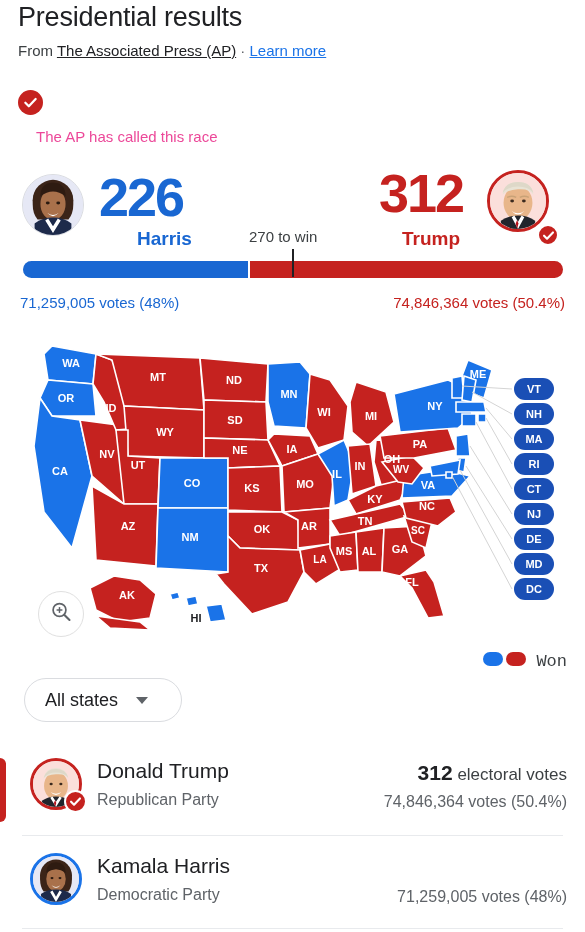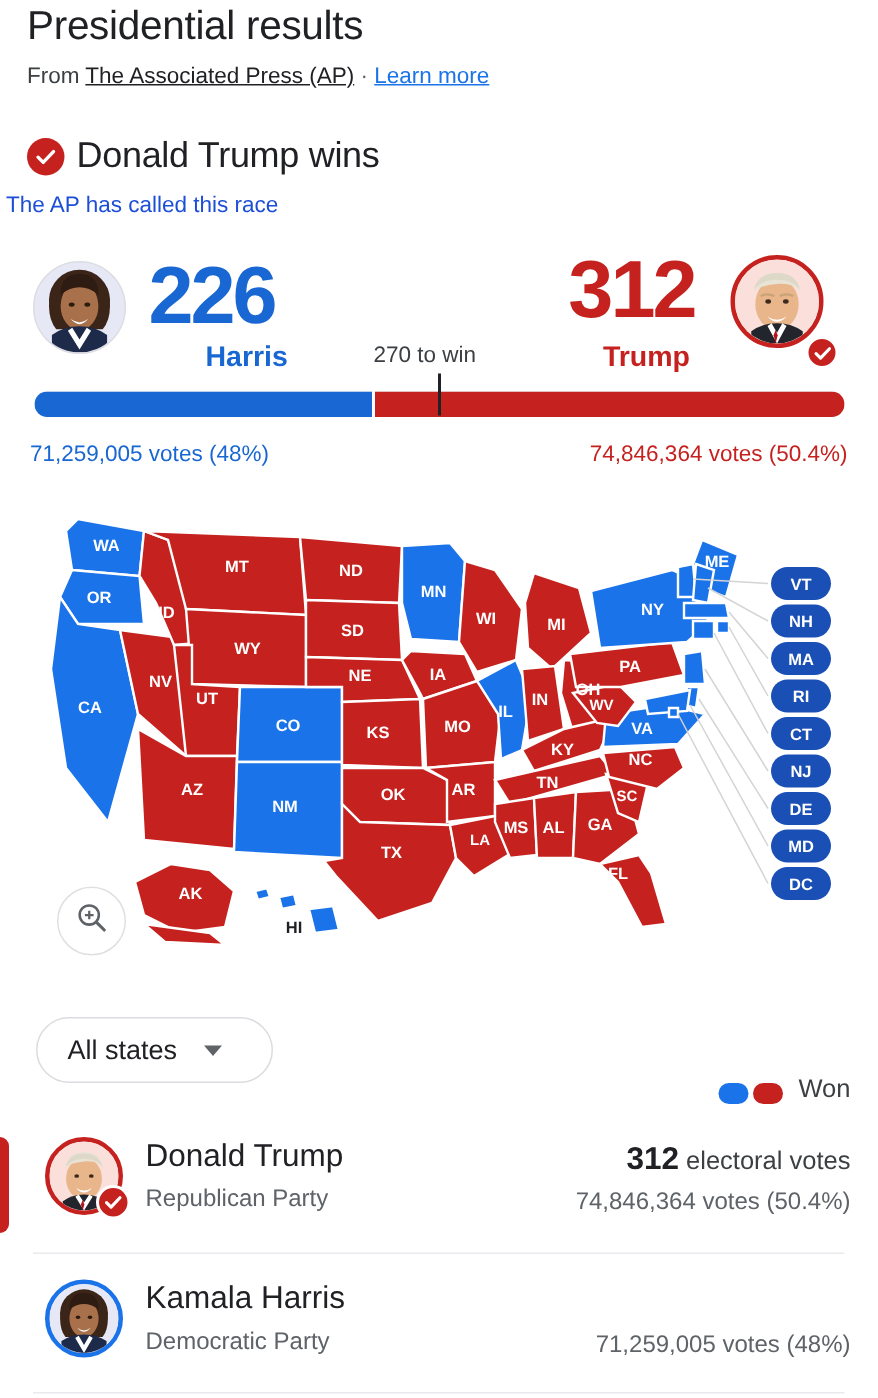--- a/index.html
+++ b/index.html
@@ -31,22 +31,22 @@
     display: flex; align-items: center; gap: 8px;
   }
   .check-badge {
     width: 25px; height: 25px; border-radius: 50%;
     background: #c5221f; display: flex; align-items: center; justify-content: center;
     flex: 0 0 auto;
   }
   .check-badge svg { display: block; }
   .winner-text { font-size: 24px; font-weight: 500; color: #202124; letter-spacing: -0.2px; }
   .called-text {
-    position: absolute; left: 4px; top: 128px;
-    font-size: 15px; color: #1d4ed8;
+    position: absolute; left: 36px; top: 128px;
+    font-size: 15px; color: #ec4899;
   }
   .avatar {
     position: absolute; width: 62px; height: 62px; border-radius: 50%;
     overflow: hidden;
   }
   .avatar.harris { left: 22px; top: 174px; background: #e8eaf6; border: 1px solid #dadce0; }
   .avatar.trump  { left: 487px; top: 170px; background: #fce8e6; border: 3px solid #c5221f; }
   .avatar svg { display: block; width: 100%; height: 100%; }
   .trump-check {
     position: absolute; left: 537px; top: 224px;
@@ -107,22 +107,22 @@
     height: 44px; min-width: 158px; padding: 0 20px;
     border: 1px solid #dadce0; border-radius: 22px; background: #fff;
     display: flex; align-items: center; gap: 18px; cursor: pointer;
   }
   .dropdown .label { font-size: 18px; color: #202124; }
   .caret {
     width: 0; height: 0; border-left: 6px solid transparent;
     border-right: 6px solid transparent; border-top: 7px solid #5f6368;
   }
   .legend {
-    position: absolute; right: 18px; top: 716px;
-    display: flex; align-items: flex-end; gap: 7px;
+    position: absolute; right: 18px; top: 652px;
+    display: flex; align-items: flex-start; gap: 7px; font-family: Liberation Mono, monospace;
   }
   .legend .sw { width: 20px; height: 14px; border-radius: 7px; }
   .legend .sw.blue { background: #1a73e8; }
   .legend .sw.red  { background: #c5221f; margin-left: -4px; }
   .legend .lbl { font-size: 17px; color: #3c4043; margin-left: 3px; }
 
   
   .cand-row { position: absolute; left: 0; width: 585px; height: 76px; }
   .cand-row.r1 { top: 752px; }
   .cand-row.r2 { top: 847px; }
@@ -165,21 +165,20 @@
   <div class="source-line">
     <span>From </span><span class="src">The Associated Press (AP)</span><span class="dot"> · </span><span class="learn">Learn more</span>
   </div>
 
   <div class="winner-row">
     <span class="check-badge">
       <svg width="15" height="15" viewBox="0 0 16 16">
           <path d="M2.5 8.3 L6.2 12 L13.5 4.3" stroke="#fff" stroke-width="2.4" fill="none" stroke-linecap="round" stroke-linejoin="round"></path>
         </svg>
     </span>
-    <span class="winner-text">Donald Trump wins</span>
   </div>
   <div class="called-text">The AP has called this race</div>
 
   <div class="avatar harris">
     <svg viewBox="0 0 62 62" preserveAspectRatio="xMidYMid slice">
       <rect width="62" height="62" fill="#e6e8f5"></rect>
       <ellipse cx="31" cy="26" rx="21" ry="21" fill="#3b2418"></ellipse>
       <path d="M10 30 q0 -22 21 -22 q21 0 21 22 q0 10 -5 16 l-32 0 q-5 -6 -5 -16z" fill="#3b2418"></path>
       <ellipse cx="31" cy="30" rx="13" ry="16.5" fill="#a9714b"></ellipse>
       <path d="M18 22 q13 -10 26 0 q0 -14 -13 -14 q-13 0 -13 14z" fill="#2e1b11"></path>

